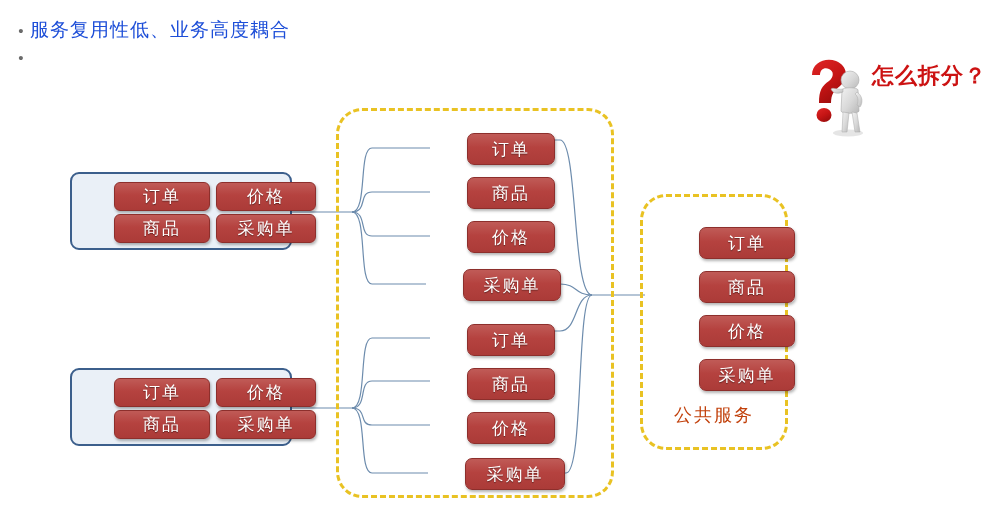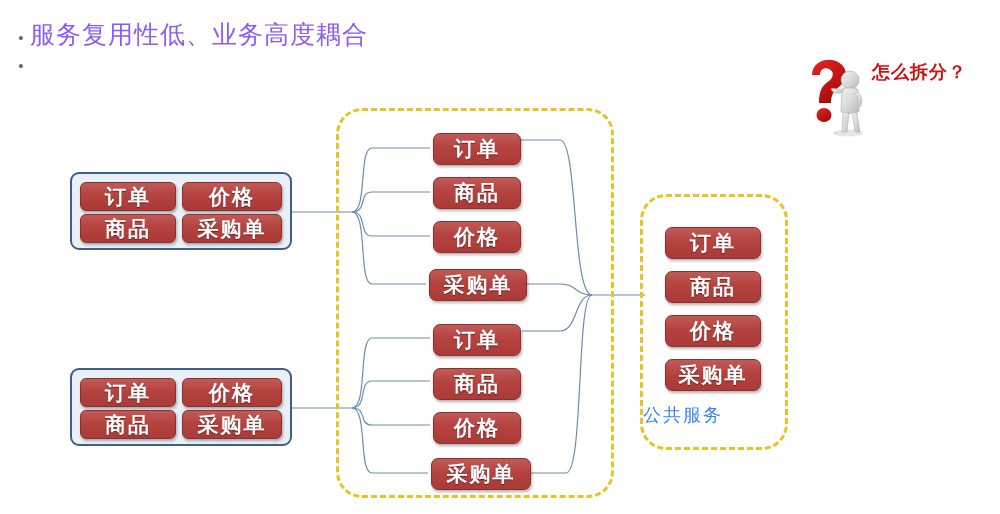--- a/index.html
+++ b/index.html
@@ -29,22 +29,22 @@
   }
   .bullet-dot {
     width: 18px;
     flex: 0 0 18px;
     text-align: center;
     color: #6b6b6b;
     font-size: 15px;
     line-height: 1;
   }
   .bullet-text {
-    font-size: 25px;
-    color: #8b5cf6;
+    font-size: 19px;
+    color: #1d4ed8;
     letter-spacing: 1px;
     line-height: 1.45;
   }
 
   
   .question-block {
     position: absolute;
     left: 800px;
     top: 55px;
     width: 200px;
@@ -56,21 +56,21 @@
     top: 0;
     width: 75px;
     height: 85px;
   }
   .q-lines {
     position: absolute;
     left: 72px;
     top: 4px;
   }
   .q-line {
-    font-size: 18px;
+    font-size: 22px;
     font-weight: bold;
     color: #cc1212;
     line-height: 1.55;
     letter-spacing: 1px;
     white-space: nowrap;
   }
 
   
   .connectors {
     position: absolute;
@@ -82,28 +82,29 @@
   }
 
   
   .chip {
     position: absolute;
     box-sizing: border-box;
     background: linear-gradient(to bottom, #c05b57 0%, #b5423f 45%, #ab3b38 100%);
     border: 1px solid #8d2f2c;
     border-radius: 7px;
     color: #ffffff;
-    font-size: 21px;
-    font-weight: bold;
+    font-size: 17px;
+    font-weight: normal;
     letter-spacing: 2px;
     display: flex;
     align-items: center;
     justify-content: center;
     box-shadow: 1px 2px 3px rgba(0,0,0,0.30);
     text-shadow: 0 1px 1px rgba(0,0,0,0.45);
+    margin-left: 34px;
   }
 
   
   .monolith {
     position: absolute;
     box-sizing: border-box;
     border: 2px solid #3c5f8c;
     border-radius: 9px;
     background: #eaf0f7;
   }
@@ -115,23 +116,23 @@
   .dashed-box {
     position: absolute;
     box-sizing: border-box;
     border: 3px dashed #e9c223;
     border-radius: 26px;
     background: transparent;
   }
   .group-label {
     position: absolute;
     font-size: 18px;
-    color: #3b82f6;
+    color: #c2410c;
     letter-spacing: 2px;
-    text-align: left;
+    text-align: center;
     width: 100%;
     left: 0;
   }
 </style>
 </head>
 <body>
 
 <div class="bullets">
   <div class="bullet-row">
     <span class="bullet-dot">•</span>

